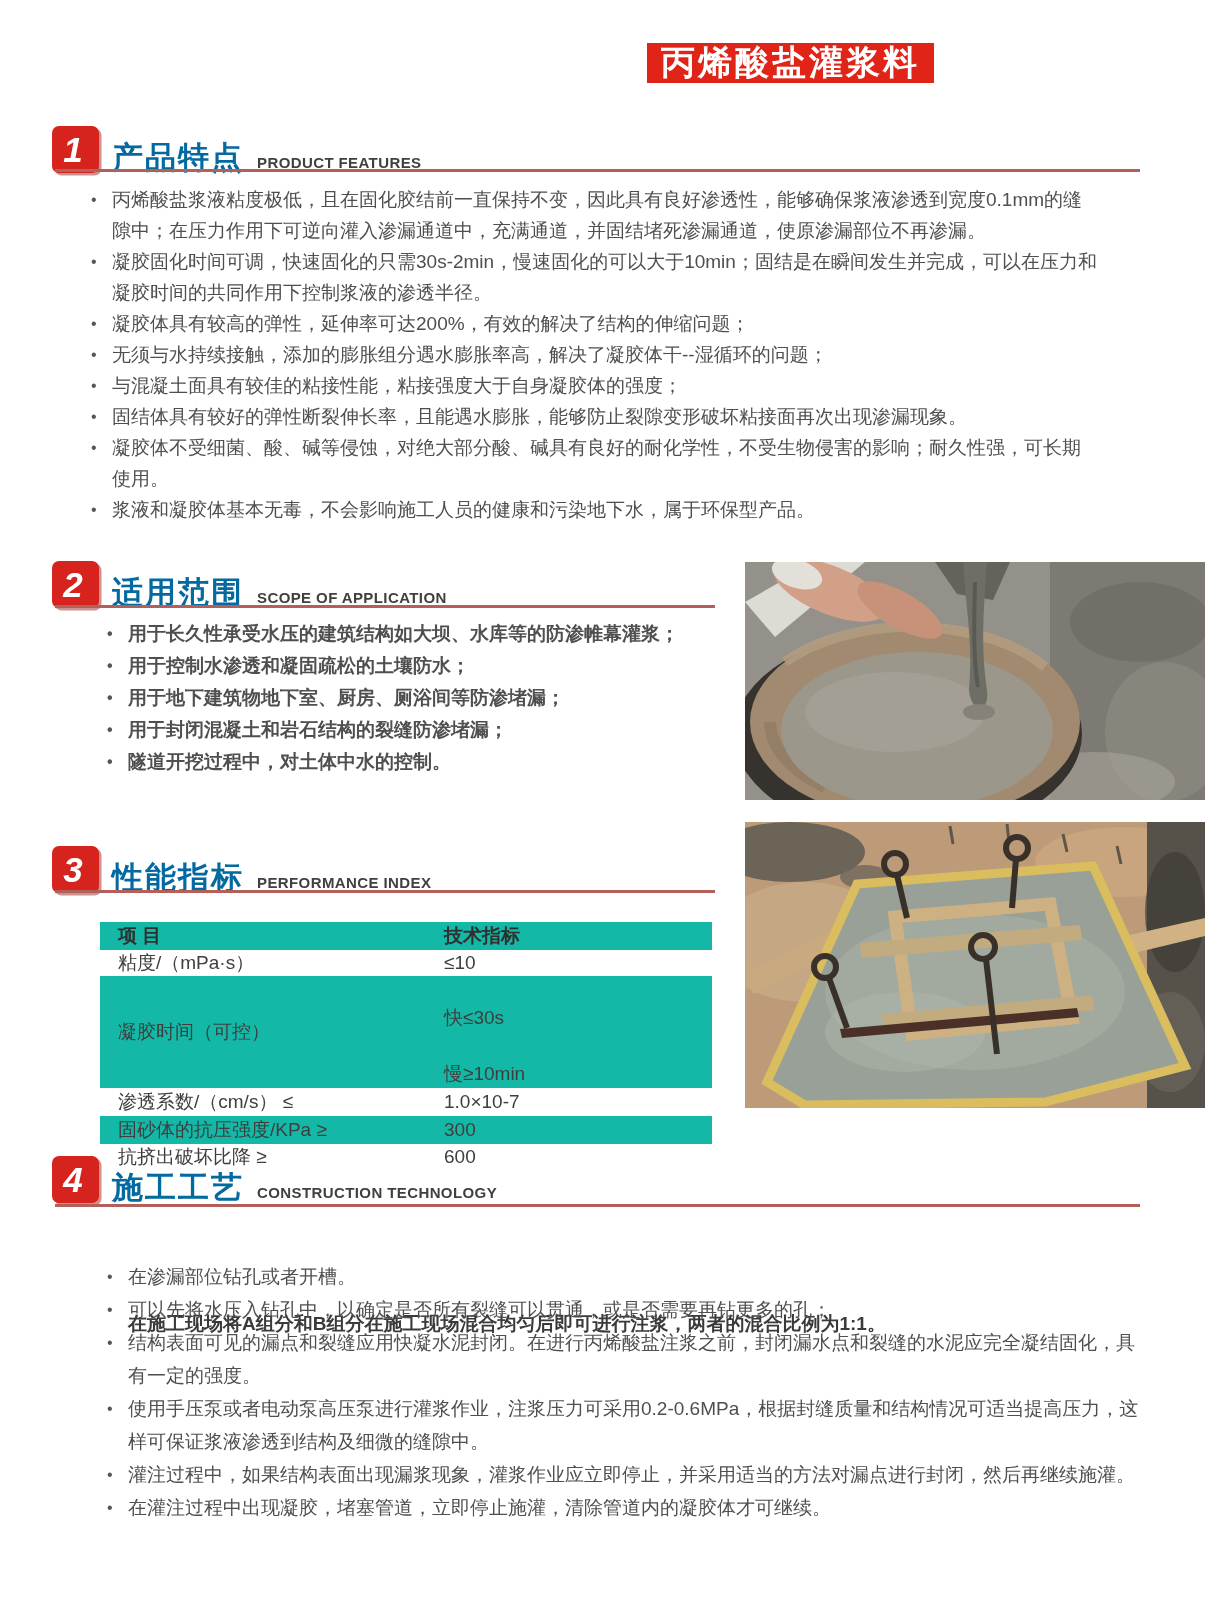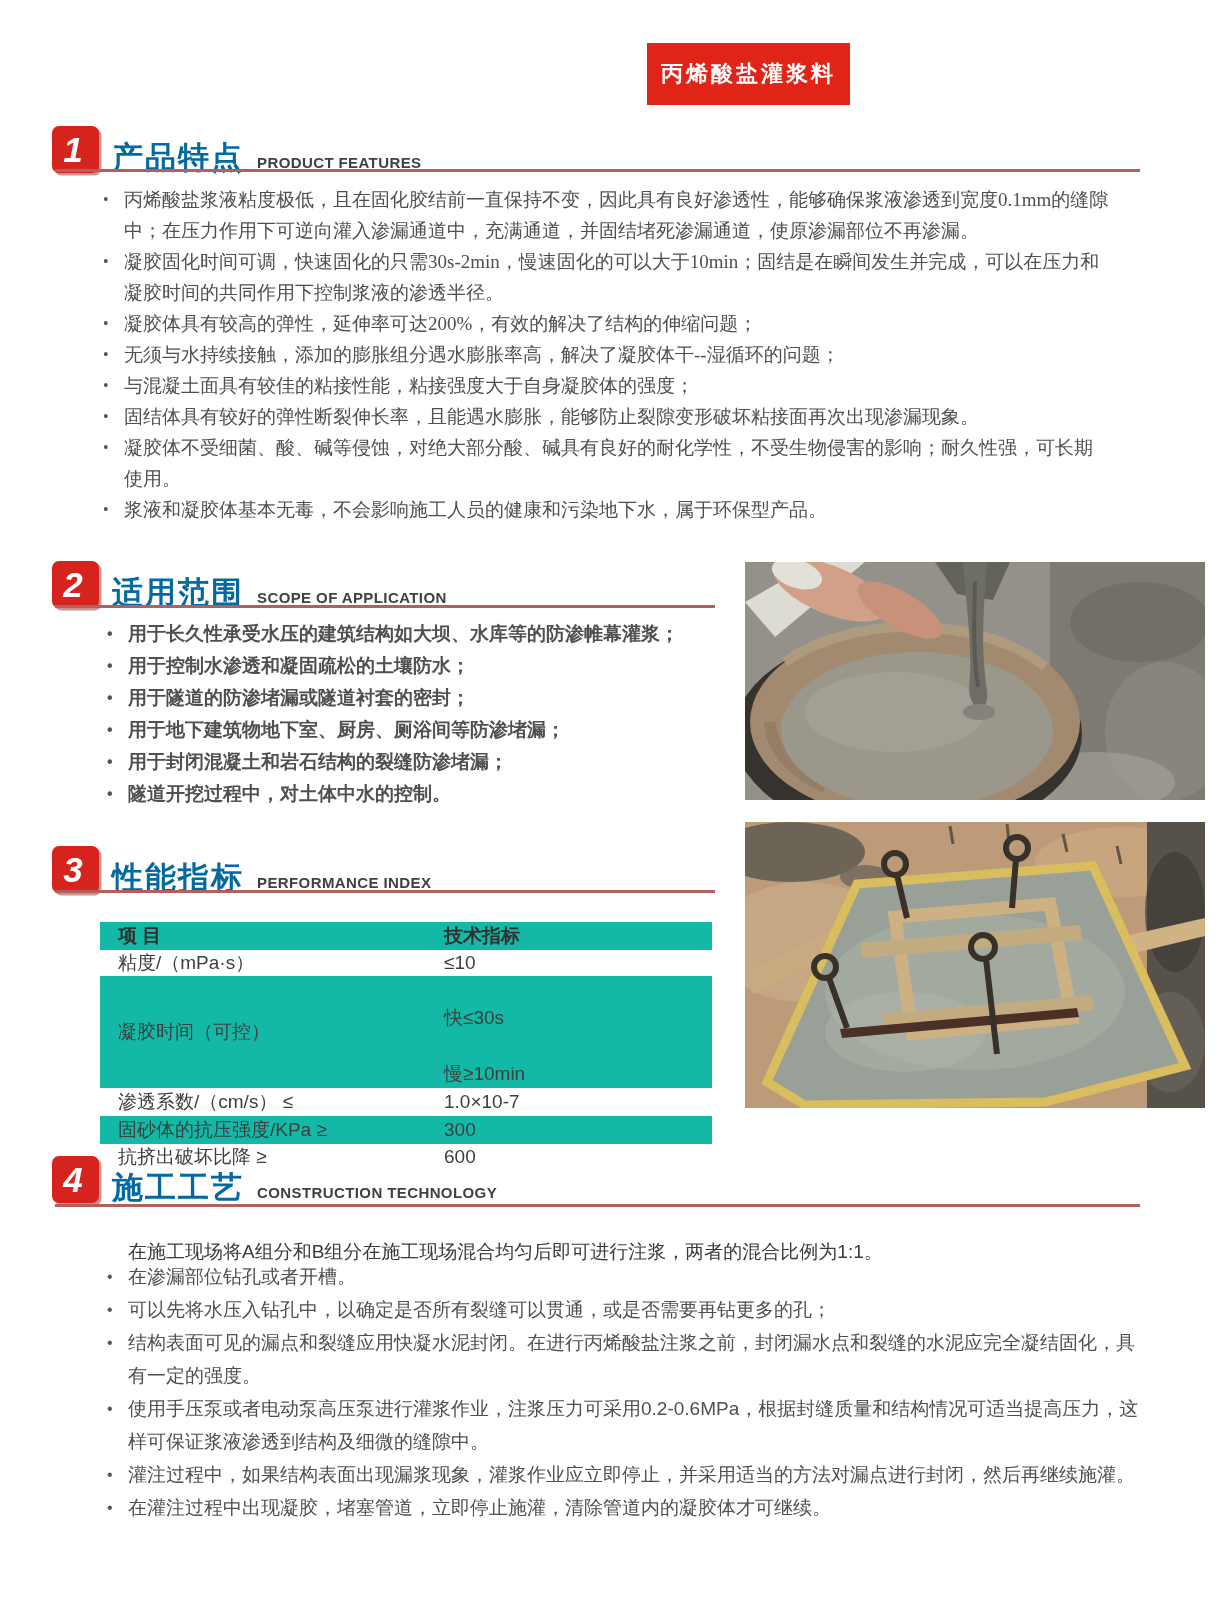--- a/index.html
+++ b/index.html
@@ -3,23 +3,23 @@
 <meta charset="utf-8">
 <style>
   html,body{margin:0;padding:0;}
   body{
     width:1232px;height:1600px;position:relative;background:#ffffff;
     font-family:"Liberation Sans","DejaVu Sans",sans-serif;
     color:#4f4f4f;overflow:hidden;
   }
   
   .banner{
-    position:absolute;left:647px;top:43px;height:62px;
+    position:absolute;left:647px;top:43px;height:40px;
     background:#e02417;color:#ffffff;display:flex;align-items:center;
-    padding:0 14px;font-size:22px;font-weight:700;letter-spacing:3px;
+    padding:0 14px;font-size:34px;font-weight:700;letter-spacing:3px;
   }
   
   .sec-header{position:absolute;left:52px;display:flex;align-items:flex-end;gap:13px;height:50px;}
   .num-box{
     width:47px;height:47px;background:#d7231d;border-radius:7px;
     color:#fff;display:flex;align-items:center;justify-content:center;
     font-size:35px;font-weight:700;font-style:italic;
     box-shadow:2.5px 2.5px 0 rgba(140,15,8,.45);
     padding-right:5px;box-sizing:border-box;
   }
@@ -35,39 +35,39 @@
   .lh33 li{line-height:33px;}
   
   .spec-table{position:absolute;left:100px;top:922px;width:612px;border-collapse:collapse;table-layout:fixed;font-size:19px;color:#3e3e3e;}
   .spec-table td,.spec-table th{padding:0 0 0 18px;text-align:left;font-weight:400;vertical-align:middle;}
   .spec-table th{font-weight:700;color:#2f2f2f;}
   .col1{width:308px;}
   .gray{background:#14b8a6;}
   .h28{height:28px;}.h30{height:15px;}.h58{height:58px;}
   .val-line{line-height:28px;margin-top:28px;}
   
-  .intro{position:absolute;left:128px;top:1218px;font-size:19px;font-weight:400;color:#3a3a3a;line-height:30px;}
+  .intro{position:absolute;left:128px;top:1290px;font-size:19px;font-weight:700;color:#3a3a3a;line-height:30px;}
   
   .photo{position:absolute;display:block;}
 </style>
 </head>
 <body>
 
 <div class="banner">丙烯酸盐灌浆料</div>
 
 <div class="sec-header" style="top:123px;">
   <div class="num-box">
     <span>1</span>
   </div>
   <h2 class="zh-title">产品特点</h2>
   <span class="en-sub">PRODUCT FEATURES</span>
 </div>
 <div class="rule" style="top:169px;width:1085px;"></div>
 
-<ul class="blist lh31" style="top:184px;left:96px;width:1015px;font-family:Liberation Serif, serif;">
+<ul class="blist lh31" style="top:184px;left:84px;width:1015px;">
   <li>丙烯酸盐浆液粘度极低，且在固化胶结前一直保持不变，因此具有良好渗透性，能够确保浆液渗透到宽度0.1mm的缝隙中；在压力作用下可逆向灌入渗漏通道中，充满通道，并固结堵死渗漏通道，使原渗漏部位不再渗漏。</li>
   <li>凝胶固化时间可调，快速固化的只需30s-2min，慢速固化的可以大于10min；固结是在瞬间发生并完成，可以在压力和凝胶时间的共同作用下控制浆液的渗透半径。</li>
   <li>凝胶体具有较高的弹性，延伸率可达200%，有效的解决了结构的伸缩问题；</li>
   <li>无须与水持续接触，添加的膨胀组分遇水膨胀率高，解决了凝胶体干--湿循环的问题；</li>
   <li>与混凝土面具有较佳的粘接性能，粘接强度大于自身凝胶体的强度；</li>
   <li>固结体具有较好的弹性断裂伸长率，且能遇水膨胀，能够防止裂隙变形破坏粘接面再次出现渗漏现象。</li>
   <li>凝胶体不受细菌、酸、碱等侵蚀，对绝大部分酸、碱具有良好的耐化学性，不受生物侵害的影响；耐久性强，可长期使用。</li>
   <li>浆液和凝胶体基本无毒，不会影响施工人员的健康和污染地下水，属于环保型产品。</li>
 </ul>
 
@@ -76,21 +76,20 @@
     <span>2</span>
   </div>
   <h2 class="zh-title">适用范围</h2>
   <span class="en-sub">SCOPE OF APPLICATION</span>
 </div>
 <div class="rule" style="top:605px;width:660px;"></div>
 
 <ul class="blist lh32" style="top:618px;left:100px;width:632px;">
   <li>用于长久性承受水压的建筑结构如大坝、水库等的防渗帷幕灌浆；</li>
   <li>用于控制水渗透和凝固疏松的土壤防水；</li>
-  <li>用于隧道的防渗堵漏或隧道衬套的密封；</li>
   <li>用于地下建筑物地下室、厨房、厕浴间等防渗堵漏；</li>
   <li>用于封闭混凝土和岩石结构的裂缝防渗堵漏；</li>
   <li>隧道开挖过程中，对土体中水的控制。</li>
 </ul>
 
 <svg class="photo" style="left:745px;top:562px;" width="460" height="238" viewBox="0 0 460 238">
   <rect x="0" y="0" width="460" height="238" fill="#94918a"></rect>
   <rect x="300" y="0" width="160" height="238" fill="#767younger370" opacity="0"></rect>
   <rect x="305" y="0" width="155" height="238" fill="#7d7a73"></rect>
   <ellipse cx="395" cy="60" rx="70" ry="40" fill="#6e6b64" opacity=".7"></ellipse>

